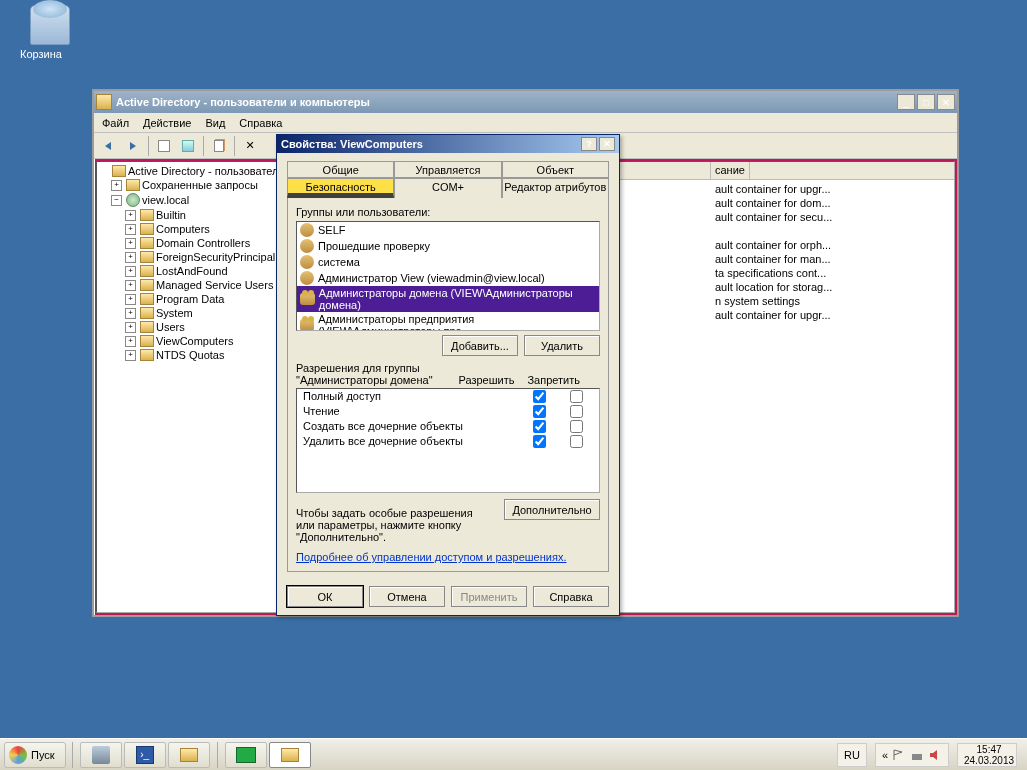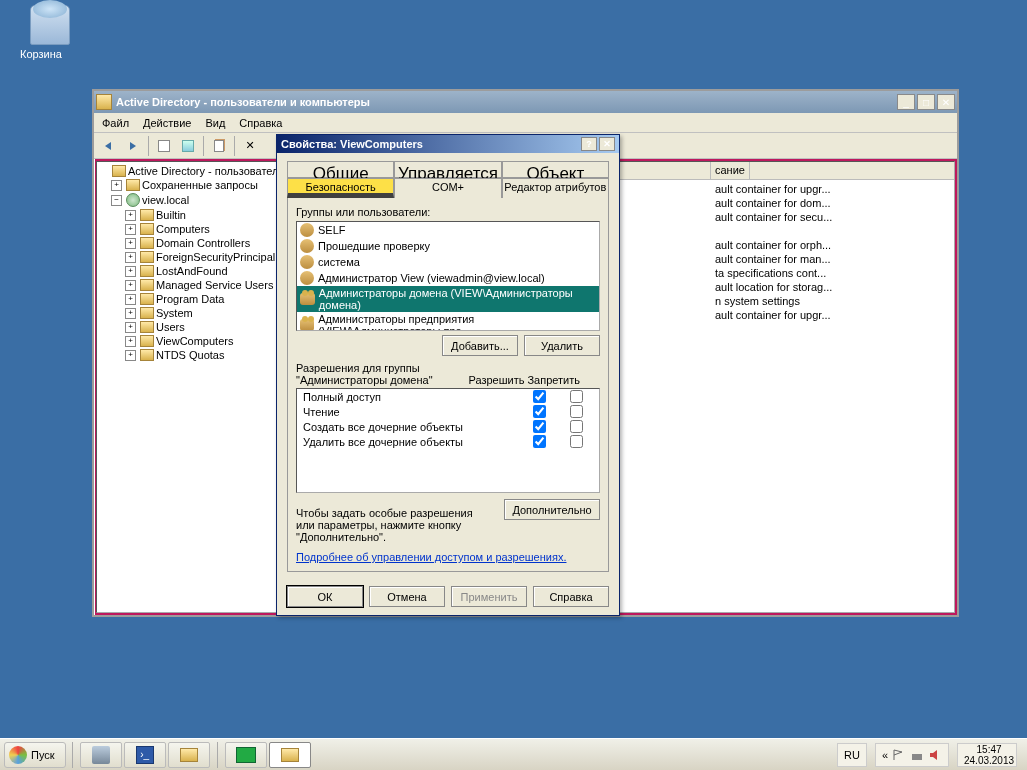--- a/index.html
+++ b/index.html
@@ -188,21 +188,21 @@
 .tab {
   flex: 1;
   background: #ece9d8;
   border: 1px solid #999;
   border-bottom: none;
   text-align: center;
   padding: 2px 0;
   font-size: 11px;
   position: relative;
 }
-.tab-row.row1 .tab { margin-top: 2px; font-size: 17px; border-bottom: 1px solid #999;}
+.tab-row.row1 .tab { margin-top: 2px; font-size: 11px; border-bottom: 1px solid #999;}
 .tab.active {
   background: #fde047;
   border-bottom: 5px solid #404040;
   z-index: 2;
 }
 .tab-content {
   border: 1px solid #999;
   border-top: none;
   padding: 8px;
   background: #ece9d8;
@@ -214,21 +214,21 @@
   overflow-y: scroll;
   margin-bottom: 4px;
 }
 .group-item {
   display: flex;
   align-items: center;
   gap: 4px;
   padding: 1px 3px;
 }
 .group-item.selected {
-  background: #0f766e;
+  background: #4c1d95;
   color: #fff;
 }
 .user-icon {
   width: 14px; height: 14px;
   background: linear-gradient(#e6c074, #bc8e3f);
   border-radius: 50%;
 }
 .group-icon {
   width: 16px; height: 12px;
   background: linear-gradient(#e6c074, #bc8e3f);
@@ -267,21 +267,20 @@
   margin-bottom: 2px;
 }
 .perm-list {
   border: 1px inset #aaa;
   background: #fff;
   height: 105px;
   overflow-y: scroll;
 }
 .perm-row {
   display: flex;
-  align-items: center;
   padding: 1px 6px;
   border-bottom: none;
 }
 .perm-row .plabel { flex: 1; }
 .perm-row .checks { display: flex; gap: 24px; padding-right: 10px; }
 .perm-row input[type=checkbox] { width: 13px; height: 13px; }
 .hint { font-size: 11px; margin: 8px 0 2px; }
 .link { color: #0033cc; text-decoration: underline; display: inline-block; margin-top: 6px; }
 .dialog-buttons {
   display: flex;
@@ -545,21 +544,21 @@
             <span>Администраторы предприятия (VIEW\Администраторы пре...</span>
           </div>
         </div>
       <div class="btn-row">
         <button class="btn">Добавить...</button>
         <button class="btn">Удалить</button>
       </div>
       <div class="perm-section">
         <div class="perm-header">
           <span style="max-width:200px">Разрешения для группы "Администраторы домена"</span>
-          <span style="display:flex;gap:3px;padding-right:20px">
+          <span style="display:flex;gap:13px;padding-right:20px">
             <span>Разрешить</span>
             <span>Запретить</span>
           </span>
         </div>
         <div class="perm-list" id="perm-list">
             <div class="perm-row">
               <span class="plabel">Полный доступ</span>
               <span class="checks">
                 <input type="checkbox" checked="" style="">
                 <input type="checkbox" style="">

